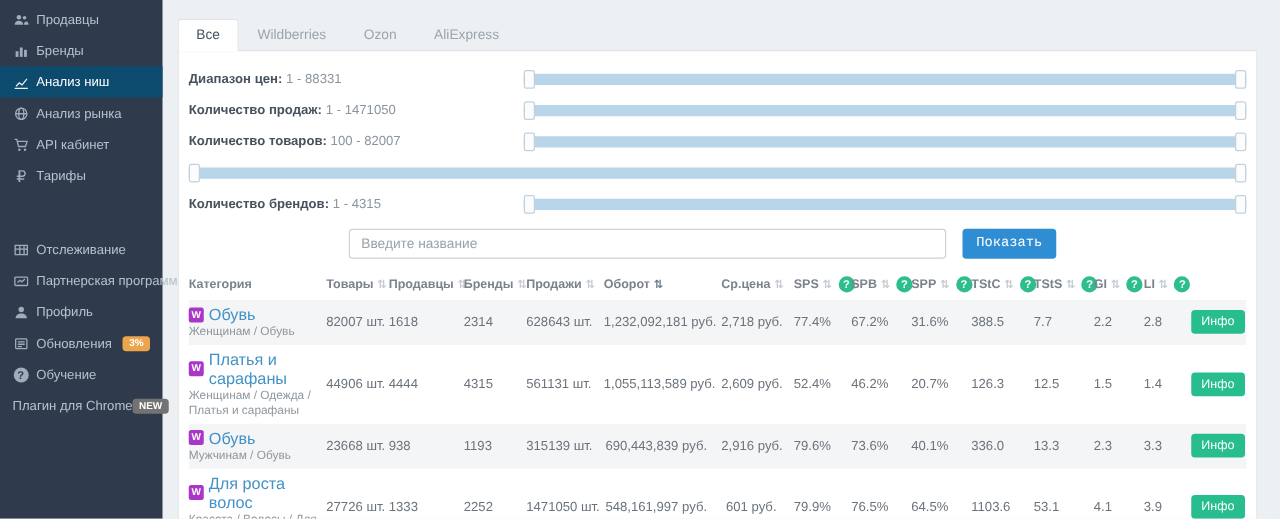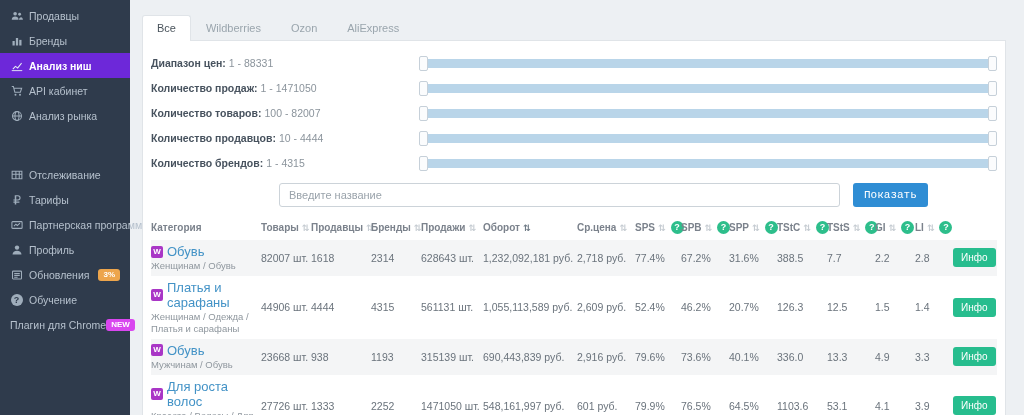--- a/index.html
+++ b/index.html
@@ -7,27 +7,27 @@
     font-family:"Liberation Sans","DejaVu Sans",sans-serif; background:#edf0f3; }
   .app { display:flex; width:1024px; height:415px; }
 
   
   .sidebar { width:130px; min-width:130px; background:#2f3b4c; height:415px; padding-top:3px; }
   .side-item { display:flex; align-items:center; height:25px; padding:0 10px;
     color:#b6c1cd; font-size:10.5px; cursor:pointer; white-space:nowrap; }
   .side-item .icon { width:13px; height:13px; margin-right:6px; display:inline-flex;
     align-items:center; justify-content:center; flex:none; color:#9fadbb; }
   .side-item .icon svg { width:12px; height:12px; display:block; }
-  .side-item.active { background:#6d28d9; color:#ffffff;font-weight:bold; }
+  .side-item.active { background:#0c4a6e; color:#ffffff; }
   .side-item.active .icon { color:#e8eef4; }
   .side-item.gap { margin-top:34px; }
   .badge { font-size:8px; font-weight:bold; color:#fff; padding:2px 5px;
     border-radius:3px; margin-left:auto; line-height:1; }
   .badge.orange { background:#eda54c; }
-  .badge.teal { background:#d946ef; }
+  .badge.teal { background:#737373; }
   .qcirc { display:inline-block; width:12px; height:12px; border-radius:50%;
     background:#9fadbb; color:#2f3b4c; font-size:9px; font-weight:bold;
     text-align:center; line-height:12px; }
 
   
   .main { flex:1; padding:15px 18px 0 12px; }
   .tabbar { display:flex; }
   .tab { padding:6px 14px 7px; font-size:11px; color:#9aa5ad; cursor:pointer;
     border:1px solid transparent; border-bottom:none; border-radius:3px 3px 0 0; }
   .tab.active { background:#ffffff; color:#4a545c; border-color:#e0e4e8; position:relative; z-index:2; }
@@ -39,41 +39,41 @@
   .filter-label-wrap { width:268px; min-width:268px; font-size:10.5px; }
   .filter-label { font-weight:bold; color:#47525e; }
   .filter-value { color:#8b949c; margin-left:3px; }
   .slider { flex:1; position:relative; height:9px; background:#b9d5e9; border-radius:2px; cursor:pointer; }
   .handle { position:absolute; top:-3px; width:9px; height:15px; background:#fbfcfd;
     border:1px solid #c6d0d9; border-radius:2px; cursor:ew-resize; }
   .handle.left { left:0; } .handle.right { right:0; }
 
   
   .search-row { display:flex; align-items:center; margin:8px 0 10px 128px; }
-  .search-input { width:561px; height:24px; border:1px solid #ccd3d9; border-radius:3px;
+  .search-input { width:478px; height:24px; border:1px solid #ccd3d9; border-radius:3px;
     padding:0 9px; font-size:11px; color:#555; font-family:inherit; }
   .search-input::placeholder { color:#9aa3ab; }
   .show-btn { margin-left:13px; height:24px; padding:0 11px; background:#2f8dd4;
     color:#fff; border:none; border-radius:3px; font-size:11px; cursor:pointer; font-family:Liberation Mono, monospace; }
 
   
   .grid { display:grid; grid-template-columns:110px 50px 60px 50px 62px 94px 58px 46px 48px 48px 50px 48px 40px 38px 40px; }
   .thead { padding:4px 0 6px; }
   .th { display:flex; align-items:center; font-size:10px; font-weight:bold;
     color:#7b828c; white-space:nowrap; }
   .sort { color:#c6ccd2; margin-left:3px; font-size:9px; font-family:"DejaVu Sans",sans-serif; }
   .sort.active { color:#6f7b86; }
   .th .q { margin-left:5px; }
   .q { display:inline-block; width:13px; height:13px; min-width:13px; border-radius:50%;
     background:#2dbe8b; color:#fff; font-size:9px; font-weight:bold; text-align:center;
     line-height:13px; cursor:pointer; }
   .trow { align-items:center; padding:4px 0; }
   .trow.striped { background:#f4f5f6; }
   .cell { font-size:10.5px; color:#6a737c; white-space:nowrap; }
-  .cell.num-right { text-align:left; padding-right:10px; }
+  .cell.num-right { text-align:center; padding-right:10px; }
   .cat-top { display:flex; align-items:center; }
   .wb-badge { display:inline-block; width:12px; height:12px; min-width:12px; background:#a936c6;
     color:#fff; font-size:8px; font-weight:bold; text-align:center; line-height:12px;
     border-radius:2px; margin-right:4px; }
   .cat-link { color:#4292c6; font-size:13px; text-decoration:none; cursor:pointer;
     white-space:normal; }
   .cat-path { color:#8f979e; font-size:9.5px; margin-top:1px; white-space:normal; line-height:1.25; }
   .info-btn { background:#27bd8e; color:#fff; border:none; border-radius:3px;
     font-size:10px; padding:4px 8px; cursor:pointer; font-family:inherit;text-align:right; }
   .info-cell { text-align:right; }
@@ -110,52 +110,52 @@
             <svg viewBox="0 0 16 16">
               <path d="M1 13.6h14v1.2H1z" fill="currentColor"></path>
               <path d="M2 11.5l3.8-4 3 2.1 4.8-5.9 1 .9-5.6 6.9-3-2.1-3 3.2z" fill="currentColor"></path>
             </svg>
           </span>
           <span class="lbl">Анализ ниш</span>
         </div>
         <div class="side-item">
           <span class="icon">
             <svg viewBox="0 0 16 16">
+              <circle cx="8" cy="8" r="6" fill="none" stroke="currentColor" stroke-width="1.4"></circle>
+              <ellipse cx="8" cy="8" rx="2.7" ry="6" fill="none" stroke="currentColor" stroke-width="1.4"></ellipse>
+              <path d="M2 8h12" fill="none" stroke="currentColor" stroke-width="1.4"></path>
+            </svg>
+          </span>
+          <span class="lbl">Анализ рынка</span>
+        </div>
+        <div class="side-item">
+          <span class="icon">
+            <svg viewBox="0 0 16 16">
               <path d="M1 2h2.2l1.9 7.6h7.4l1.7-5.4H4" fill="none" stroke="currentColor" stroke-width="1.4"></path>
               <circle cx="6" cy="13" r="1.3" fill="currentColor"></circle>
               <circle cx="12" cy="13" r="1.3" fill="currentColor"></circle>
             </svg>
           </span>
           <span class="lbl">API кабинет</span>
         </div>
         <div class="side-item">
           <span class="icon">
             <svg viewBox="0 0 16 16">
-              <circle cx="8" cy="8" r="6" fill="none" stroke="currentColor" stroke-width="1.4"></circle>
-              <ellipse cx="8" cy="8" rx="2.7" ry="6" fill="none" stroke="currentColor" stroke-width="1.4"></ellipse>
-              <path d="M2 8h12" fill="none" stroke="currentColor" stroke-width="1.4"></path>
-            </svg>
-          </span>
-          <span class="lbl">Анализ рынка</span>
+              <path d="M5 1.5h4.2a3.6 3.6 0 010 7.2H7v1.4h4.2v1.5H7v2.4H5v-2.4H3.2v-1.5H5V8.7H3.2V7.2H5zM7 7.2h2.2a2.1 2.1 0 000-4.2H7z" fill="currentColor"></path>
+            </svg>
+          </span>
+          <span class="lbl">Тарифы</span>
         </div>
         <div class="side-item gap">
           <span class="icon">
             <svg viewBox="0 0 16 16">
               <path d="M1.5 3h13v10h-13zM1.5 7h13M6.5 3v10M11 3v10" fill="none" stroke="currentColor" stroke-width="1.4"></path>
             </svg>
           </span>
           <span class="lbl">Отслеживание</span>
-        </div>
-        <div class="side-item">
-          <span class="icon">
-            <svg viewBox="0 0 16 16">
-              <path d="M5 1.5h4.2a3.6 3.6 0 010 7.2H7v1.4h4.2v1.5H7v2.4H5v-2.4H3.2v-1.5H5V8.7H3.2V7.2H5zM7 7.2h2.2a2.1 2.1 0 000-4.2H7z" fill="currentColor"></path>
-            </svg>
-          </span>
-          <span class="lbl">Тарифы</span>
         </div>
         <div class="side-item">
           <span class="icon">
             <svg viewBox="0 0 16 16">
               <rect x="1.2" y="3.5" width="13.6" height="9" rx="1" fill="none" stroke="currentColor" stroke-width="1.4"></rect>
               <path d="M4 9.5l2.5-2.5 2 1.6 3.5-3" fill="none" stroke="currentColor" stroke-width="1.4"></path>
             </svg>
           </span>
           <span class="lbl">Партнерская программа</span>
         </div>
@@ -216,21 +216,20 @@
             </div>
           </div>
           <div class="filter-row">
             <div class="filter-label-wrap"><span class="filter-label">Количество товаров:</span><span class="filter-value">100 - 82007</span></div>
             <div class="slider">
               <span class="handle left"></span>
               <span class="handle right"></span>
             </div>
           </div>
           <div class="filter-row">
-            <div class="filter-label-wrap"><span class="filter-label">Количество продавцов:</span><span class="filter-value">10 - 4444</span></div>
             <div class="slider">
               <span class="handle left"></span>
               <span class="handle right"></span>
             </div>
           </div>
           <div class="filter-row">
             <div class="filter-label-wrap"><span class="filter-label">Количество брендов:</span><span class="filter-value">1 - 4315</span></div>
             <div class="slider">
               <span class="handle left"></span>
               <span class="handle right"></span>
@@ -369,21 +368,21 @@
             <div class="cell">938</div>
             <div class="cell">1193</div>
             <div class="cell">315139 шт.</div>
             <div class="cell num-right">690,443,839 руб.</div>
             <div class="cell num-right">2,916 руб.</div>
             <div class="cell">79.6%</div>
             <div class="cell">73.6%</div>
             <div class="cell">40.1%</div>
             <div class="cell">336.0</div>
             <div class="cell">13.3</div>
-            <div class="cell">4.9</div>
+            <div class="cell">2.3</div>
             <div class="cell">3.3</div>
             <div class="cell info-cell"><button class="info-btn">Инфо</button></div>
           </div>
           <div class="grid trow">
             <div class="cell cat">
               <div class="cat-top">
                 <span class="wb-badge">W</span>
                 <a class="cat-link">Для роста волос</a>
               </div>
               <div class="cat-path">Красота / Волосы / Для роста волос</div>

